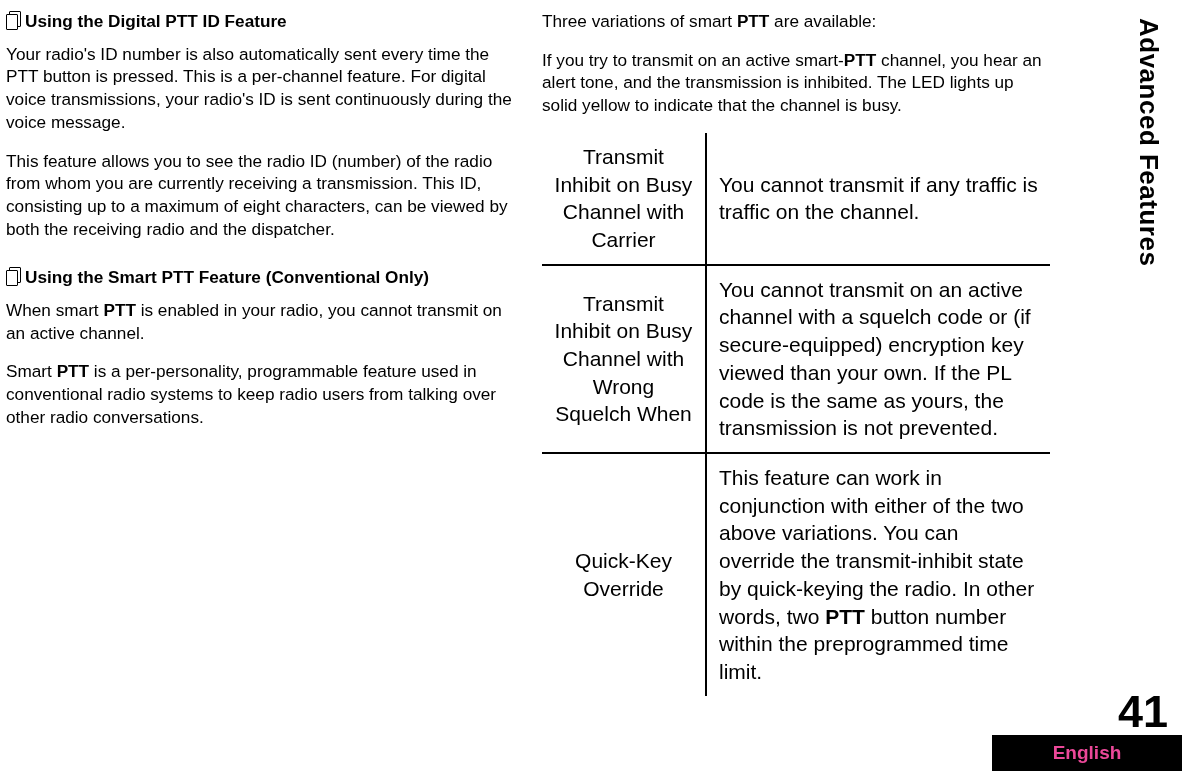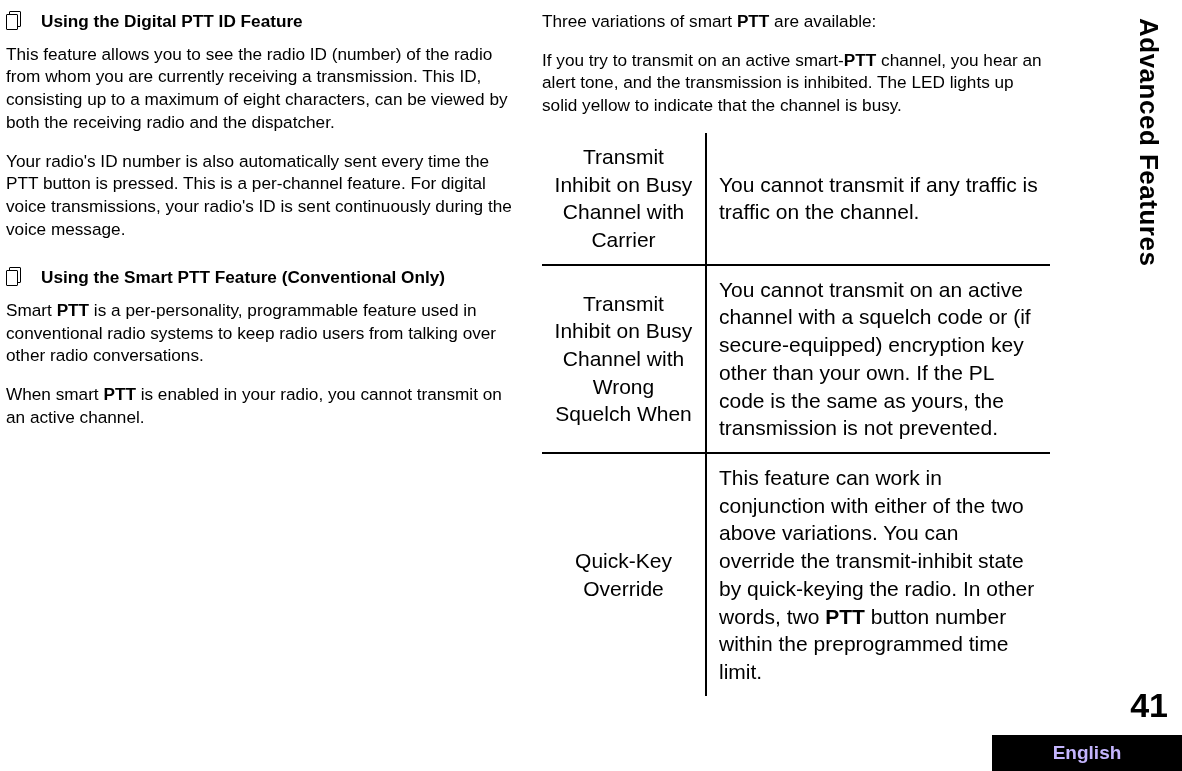--- a/index.html
+++ b/index.html
@@ -19,21 +19,21 @@
     width: 1080px;
   }
   .col {
     width: 508px;
     font-size: 17.2px;
     line-height: 1.32;
   }
   .heading {
     display: flex;
     align-items: flex-start;
-    gap: 20px;
+    gap: 4px;
     font-weight: bold;
     margin-bottom: 10px;
     font-size: 17.2px;
   }
   .heading .icon {
     width: 15px; height: 18px;
     position: relative;
     top: 1px;
   }
   .heading .icon::before,
@@ -71,76 +71,76 @@
     top: 18px;
     font-size: 26px;
     font-weight: bold;
     writing-mode: vertical-rl;
     letter-spacing: 0.5px;
   }
   .page-num {
     position: absolute;
     right: 14px;
     top: 686px;
-    font-size: 34px;
+    font-size: 45px;
     font-weight: bold;
   }
   .footer-bar {
     position: absolute;
     right: 0; bottom: 0;
     height: 36px; width: 190px;
     background: #000;
-    color: #c4b5fd;
+    color: #ec4899;
     font-weight: bold;
     font-size: 19px;
     display: flex;
     align-items: center;
     justify-content: center;
   }
 </style>
 </head>
 <body>
 
 <div class="page">
   <div class="col">
     <div class="heading">
       <span class="icon"></span>
       <span>Using the Digital PTT ID Feature</span>
     </div>
+    <p class="para">Your radio's ID number is also automatically sent every time the PTT button is pressed. This is a per-channel feature. For digital voice transmissions, your radio's ID is sent continuously during the voice message.</p>
     <p class="para">This feature allows you to see the radio ID (number) of the radio from whom you are currently receiving a transmission. This ID, consisting up to a maximum of eight characters, can be viewed by both the receiving radio and the dispatcher.</p>
-    <p class="para">Your radio's ID number is also automatically sent every time the PTT button is pressed. This is a per-channel feature. For digital voice transmissions, your radio's ID is sent continuously during the voice message.</p>
 
     <div class="heading section2">
       <span class="icon"></span>
       <span>Using the Smart PTT Feature (Conventional Only)</span>
     </div>
     <p class="para">
-      <span>Smart </span><b>PTT</b><span> is a per-personality, programmable feature used in conventional radio systems to keep radio users from talking over other radio conversations.</span>
+      <span>When smart </span><b>PTT</b><span> is enabled in your radio, you cannot transmit on an active channel.</span>
     </p>
     <p class="para">
-      <span>When smart </span><b>PTT</b><span> is enabled in your radio, you cannot transmit on an active channel.</span>
+      <span>Smart </span><b>PTT</b><span> is a per-personality, programmable feature used in conventional radio systems to keep radio users from talking over other radio conversations.</span>
     </p>
   </div>
 
   <div class="col">
     <p class="para">
       <span>Three variations of smart </span><b>PTT</b><span> are available:</span>
     </p>
     <p class="para">
       <span>If you try to transmit on an active smart-</span><b>PTT</b><span> channel, you hear an alert tone, and the transmission is inhibited. The LED lights up solid yellow to indicate that the channel is busy.</span>
     </p>
     <table class="smartptt">
       <tbody>
           <tr>
         <td class="left">Transmit Inhibit on Busy Channel with Carrier</td>
         <td>You cannot transmit if any traffic is traffic on the channel.</td>
       </tr>
       <tr>
         <td class="left">Transmit Inhibit on Busy Channel with Wrong Squelch When</td>
-        <td>You cannot transmit on an active channel with a squelch code or (if secure-equipped) encryption key other than your own. If the PL code is the same as yours, the transmission is not prevented.</td>
+        <td>You cannot transmit on an active channel with a squelch code or (if secure-equipped) encryption key viewed than your own. If the PL code is the same as yours, the transmission is not prevented.</td>
       </tr>
       <tr>
         <td class="left">Quick-Key Override</td>
         <td>
           <span>This feature can work in conjunction with either of the two above variations. You can override the transmit-inhibit state by quick-keying the radio. In other words, two </span><b>PTT</b><span> button number within the preprogrammed time limit.</span>
         </td>
       </tr>
     </tbody>
       </table>
   </div>

